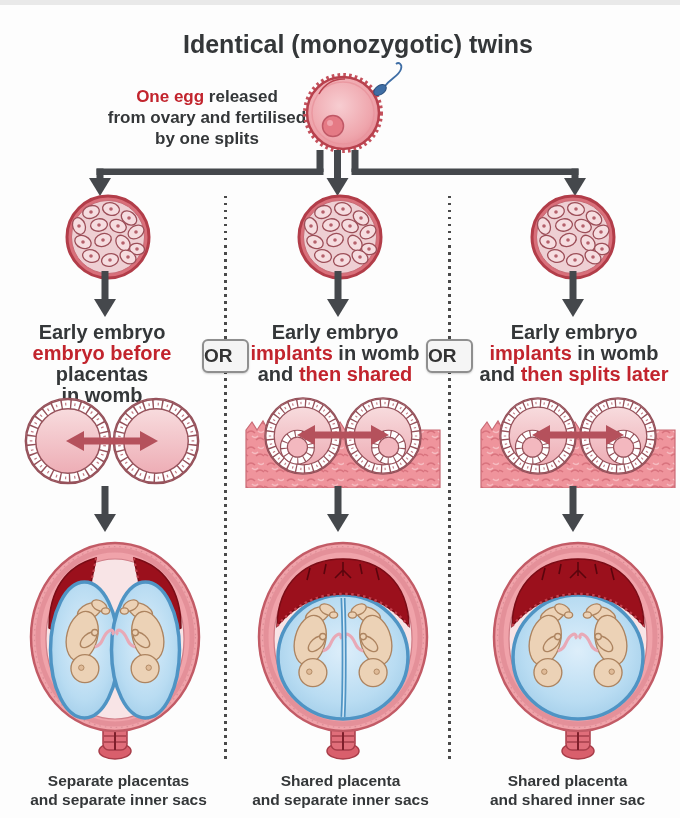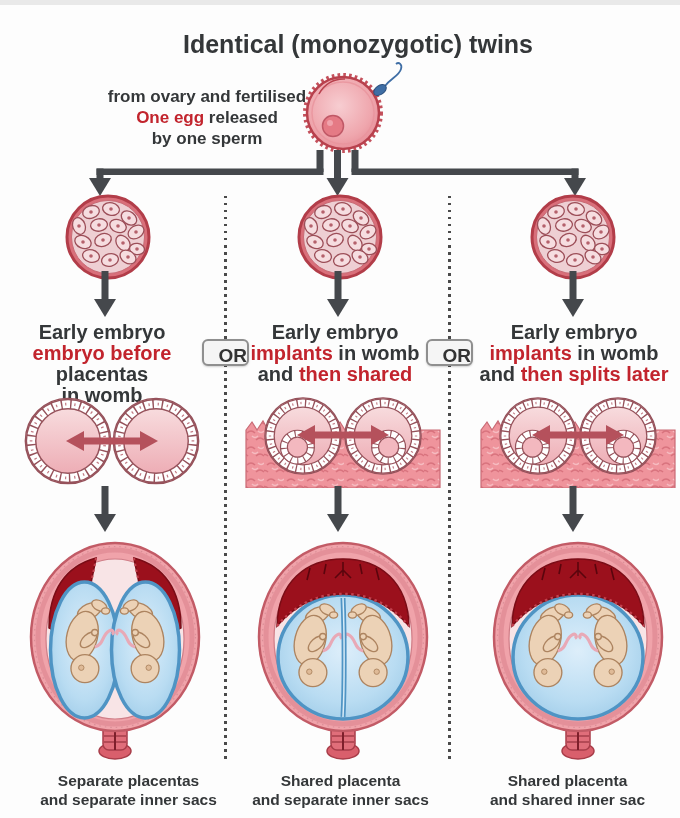--- a/index.html
+++ b/index.html
@@ -19,42 +19,42 @@
   .title{position:absolute;left:0;top:12px;width:680px;margin:18px;text-align:center;
     font-size:25px;font-weight:700;color:var(--text-dark);}
   .red{color:var(--accent-red);}
   .fert-caption{position:absolute;left:77px;top:86px;width:260px;text-align:center;
     font-size:17px;font-weight:700;line-height:21px;}
   .egg-svg{position:absolute;left:285px;top:58px;width:135px;height:100px;}
   .branch-svg{position:absolute;left:0;top:142px;width:680px;height:58px;}
   .sep{position:absolute;top:196px;width:3px;height:566px;
     background:repeating-linear-gradient(to bottom,#4a4a4a 0 2.5px,transparent 2.5px 7px);}
   .sep1{left:224px;} .sep2{left:448px;}
-  .or-badge{position:absolute;top:339px;width:47px;height:27px;background:var(--or-badge-bg);
+  .or-badge{position:absolute;top:339px;width:47px;height:34px;background:var(--or-badge-bg);
     border:2px solid var(--or-badge-border);border-radius:6px;box-sizing:border-box;
-    font-size:19px;font-weight:700;color:#333;text-align:right;line-height:30px;
+    font-size:19px;font-weight:700;color:#333;text-align:left;line-height:30px;
     box-shadow:0 1px 2px rgba(0,0,0,.18);}
   .or1{left:202px;} .or2{left:426px;}
   .morula-svg{position:absolute;top:192px;width:90px;height:90px;}
   .m1{left:63px;} .m2{left:295px;} .m3{left:528px;}
   .dar{position:absolute;width:26px;height:46px;}
   .row1{top:271px;} .row2{top:486px;}
   .c1{left:92px;} .c2{left:325px;} .c3{left:560px;}
   .desc{position:absolute;top:322px;width:200px;text-align:center;
     font-size:20px;font-weight:700;line-height:21px;}
   .d1{left:2px;} .d2{left:235px;} .d3{left:474px;}
   .split-svg{position:absolute;top:396px;}
   .s1{left:22px;width:180px;height:90px;}
   .s2{left:244px;width:198px;height:92px;}
   .s3{left:479px;width:198px;height:92px;}
   .womb-svg{position:absolute;top:538px;width:190px;height:222px;}
   .w1{left:20px;} .w2{left:248px;} .w3{left:483px;}
   .result{position:absolute;top:771px;width:225px;text-align:center;
     font-size:15.5px;font-weight:700;line-height:19px;}
-  .r1{left:16px;} .r2{left:228px;} .r3{left:455px;}
+  .r1{left:6px;} .r2{left:228px;} .r3{left:455px;}
 </style>
 </head>
 <body>
 
 <div class="canvas">
 
   <svg width="0" height="0" style="position:absolute" aria-hidden="true">
     <defs>
       <radialGradient id="eggGrad" cx="0.45" cy="0.4" r="0.75">
         <stop offset="0" stop-color="#f7cdd1"></stop>
@@ -186,23 +186,23 @@
       <g id="sac-single">
         <ellipse cx="95" cy="119" rx="65" ry="62" fill="url(#sacGrad)" stroke="#4f94c4" stroke-width="3.5"></ellipse>
       </g>
     </defs>
   </svg>
 
   <div class="top-strip"></div>
   <h1 class="title">Identical (monozygotic) twins</h1>
 
   <div class="fert-caption">
+    <div><span class="red">One egg</span><span> released</span></div>
     <div>from ovary and fertilised</div>
-    <div><span class="red">One egg</span><span> released</span></div>
-    <div>by one sperm</div>
+    <div>by one splits</div>
   </div>
 
   <svg class="egg-svg" viewBox="0 0 135 100">
     <circle cx="58" cy="55" r="37.5" fill="none" stroke="#c4515c" stroke-width="5" stroke-dasharray="2.6 3.1"></circle>
     <circle cx="58" cy="55" r="36" fill="url(#eggGrad)" stroke="#b8414d" stroke-width="2.5"></circle>
     <circle cx="58" cy="55" r="31" fill="none" stroke="#e8949c" stroke-width="1.5" opacity="0.8"></circle>
     <path d="M34,36 A 27,27 0 0 1 60,21" stroke="#b8414d" stroke-width="1.5" fill="none"></path>
     <circle cx="48" cy="68" r="10.5" fill="#e57a85" stroke="#c05866" stroke-width="1.5"></circle>
     <circle cx="45" cy="65" r="3" fill="#f0a3ac"></circle>
     <g>

